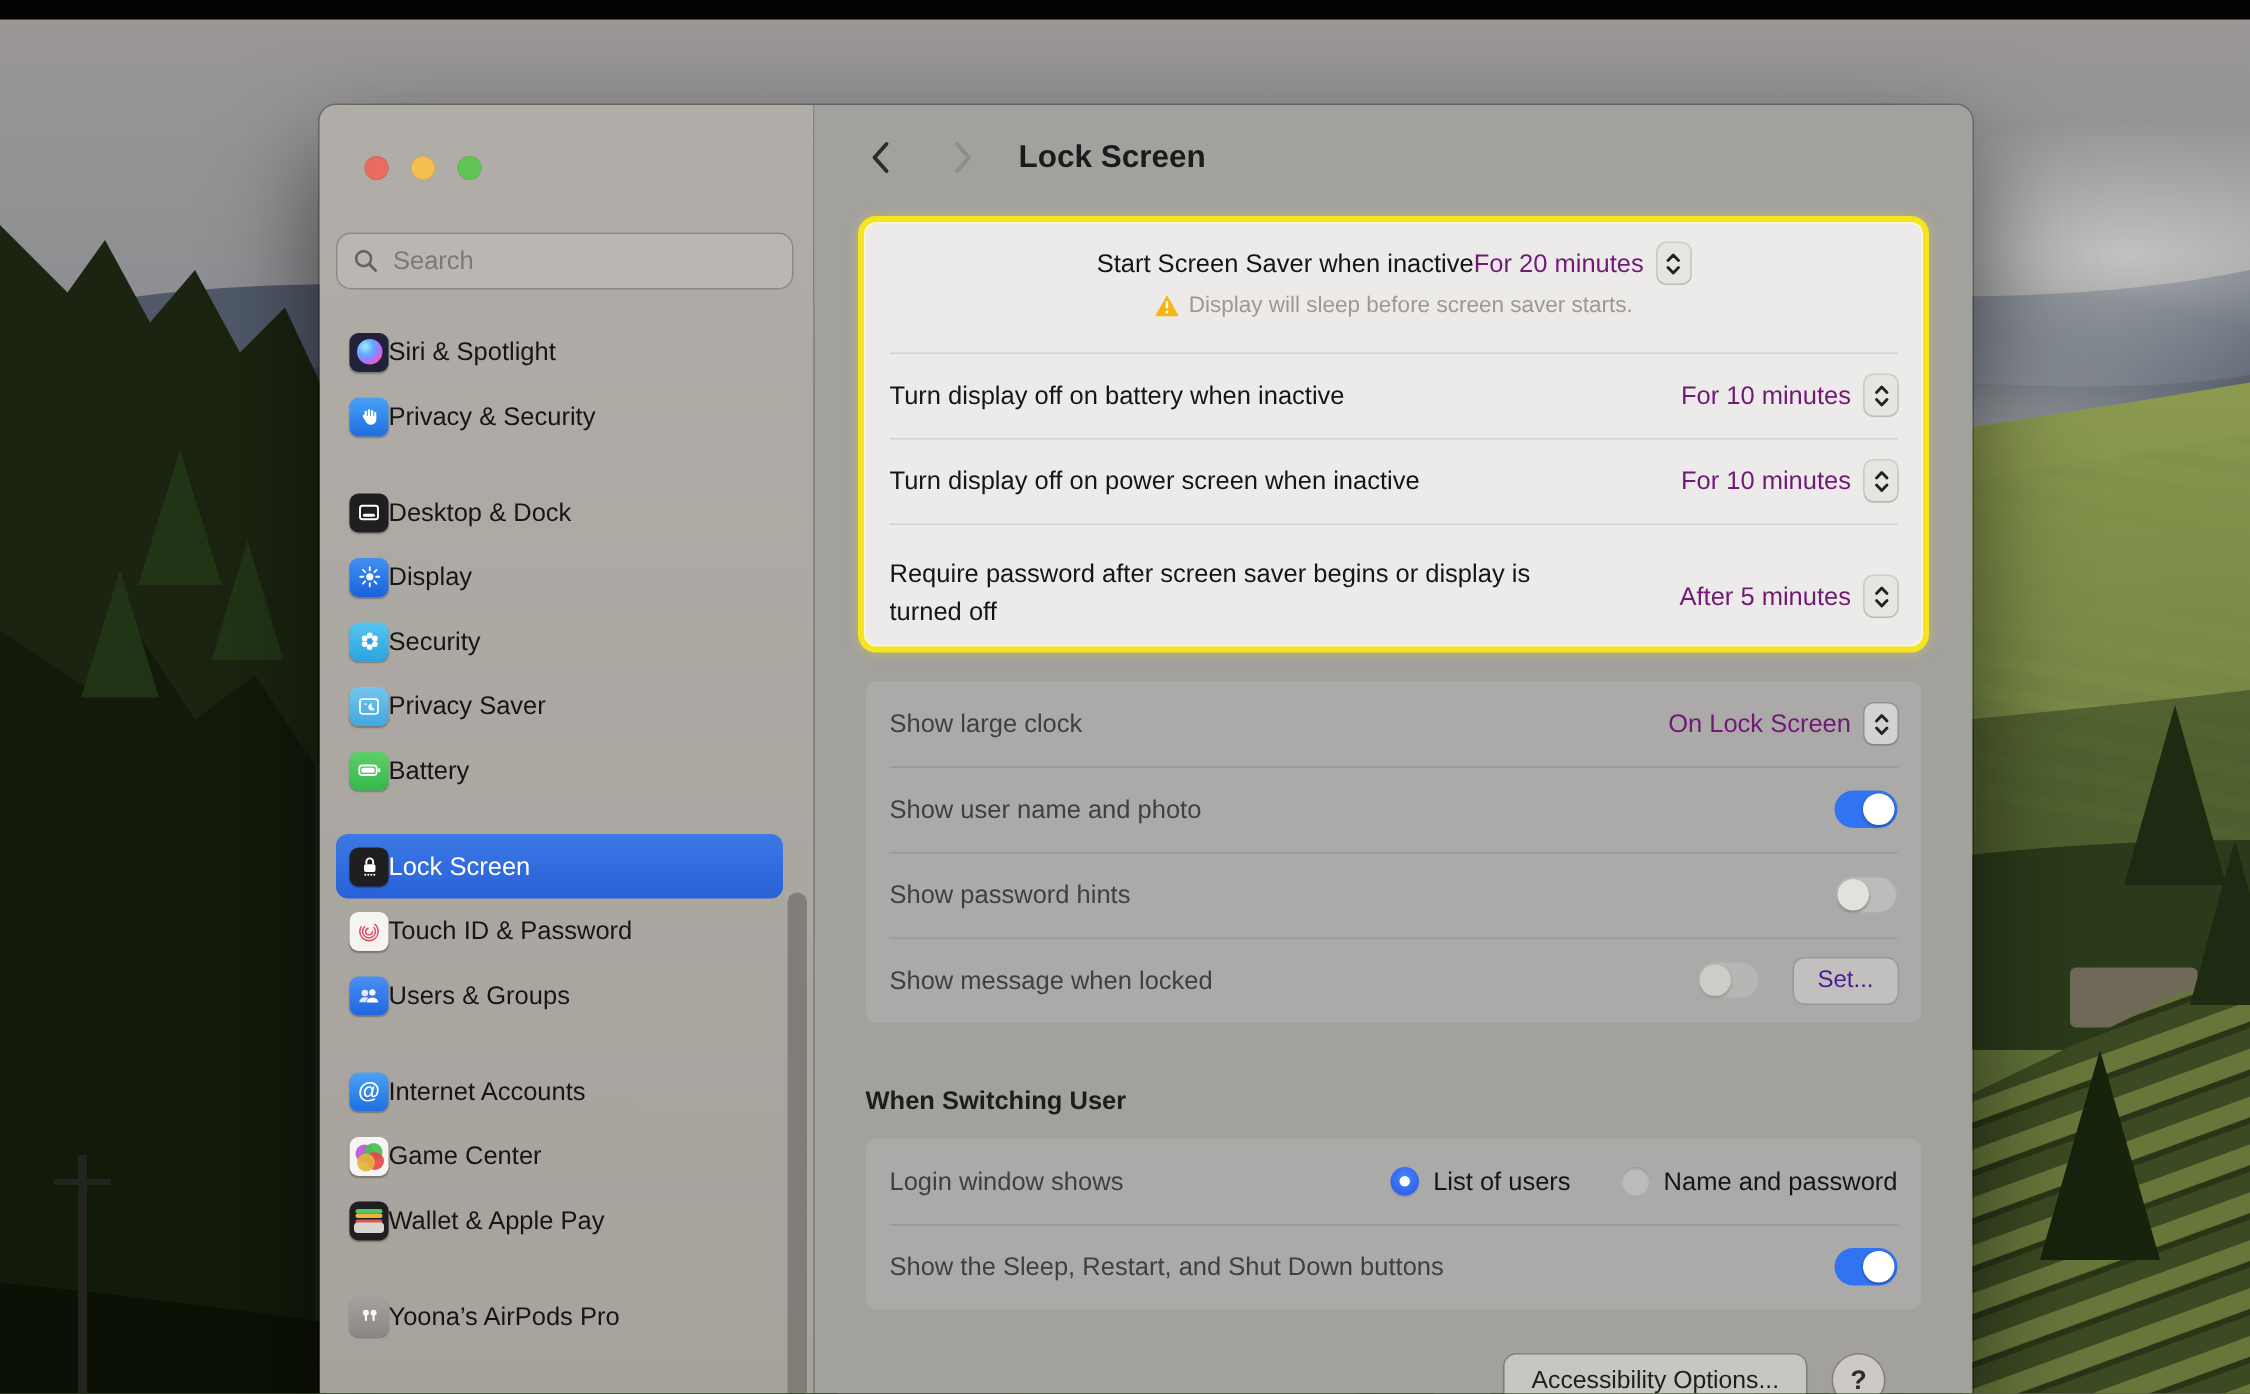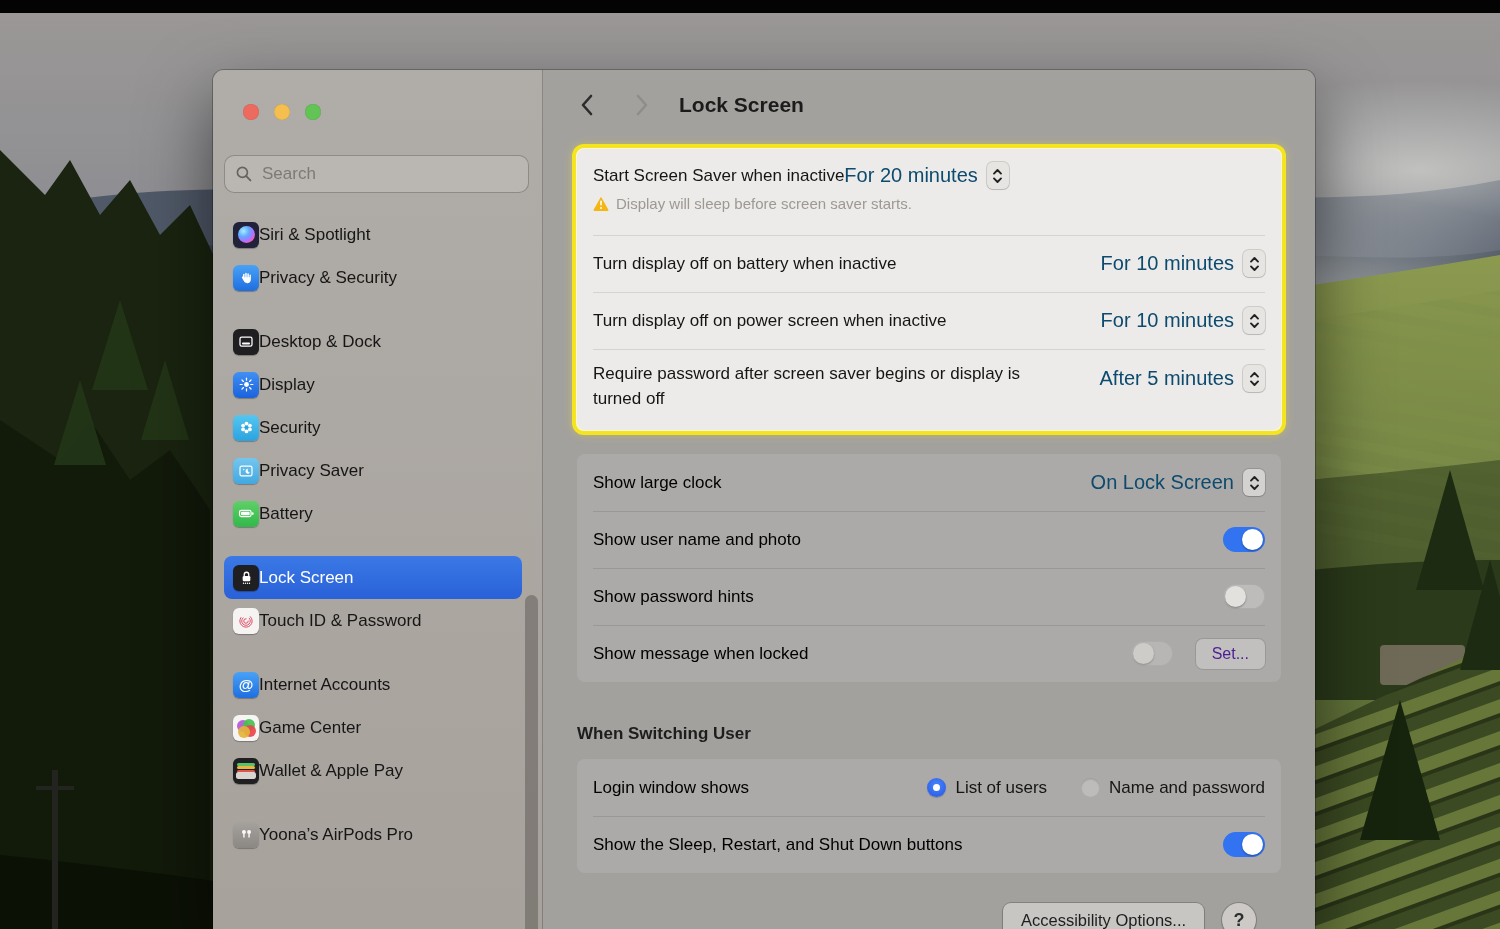--- a/index.html
+++ b/index.html
@@ -109,34 +109,34 @@
   .group.std2 { background: #acaaa8; margin: 14px 34px 0; }
 
   .row {
     position: relative; display: flex; align-items: center;
     justify-content: space-between; min-height: 57px; padding: 0 16px;
   }
   .row.divided::before {
     content: ""; position: absolute; top: 0; left: 16px; right: 16px;
     height: 1px; background: rgba(0,0,0,.10);
   }
-  .row-col { flex-direction: column; align-items: flex-start; padding: 13px 16px 11px; min-height: 86px; justify-content: flex-start; }
+  .row-col { flex-direction: column; align-items: center; padding: 13px 16px 11px; min-height: 86px; justify-content: flex-start; }
   .row-top { display: flex; justify-content: space-between; align-items: center; }
-  .row-tall { align-items: flex-start; padding-top: 13px; min-height: 81px; }
+  .row-tall { align-items: center; padding-top: 13px; min-height: 81px; }
   .row-tall .ctrl { margin-top: 3px; }
 
   .row-label { font-size: 17px; color: #151515; }
-  .group.std .row-label, .group.std2 .row-label { color: #000000; }
+  .group.std .row-label, .group.std2 .row-label { color: #404040; }
   .row-label.wide { max-width: 480px; line-height: 1.45; }
   .row-label.dim { color: #3c3c3b; }
 
   .warnline { display: flex; align-items: center; gap: 7px; margin-top: 6px; font-size: 15px; color: #9d9892; }
 
   .ctrl { display: flex; align-items: center; gap: 9px; flex: none; }
-  .val { font-size: 20px; color: #0c4a6e; white-space: nowrap; }
+  .val { font-size: 17px; color: #701a75; white-space: nowrap; }
   .stepper {
     width: 22px; height: 27px; border-radius: 6px; background: #e7e5e2;
     box-shadow: 0 0 0 1px rgba(0,0,0,.13), 0 1px 1px rgba(0,0,0,.10);
     display: flex; align-items: center; justify-content: center; cursor: default;
   }
   .group.std .stepper { background: rgba(255,255,255,.48); }
 
   .toggle { width: 42px; height: 25px; border-radius: 13px; position: relative; flex: none; cursor: default; }
   .toggle::after {
     content: ""; position: absolute; top: 2px; width: 21px; height: 21px; border-radius: 50%;
@@ -354,20 +354,35 @@
             <svg width="18" height="18" viewBox="0 0 24 24">
                 <g fill="none" stroke="#dd4a63" stroke-width="1.3" stroke-linecap="round">
                   <circle cx="12" cy="12" r="3" stroke-dasharray="13 6"></circle>
                   <circle cx="12" cy="12" r="5.7" stroke-dasharray="22 9"></circle>
                   <circle cx="12" cy="12" r="8.2" stroke-dasharray="30 14"></circle>
                 </g>
               </svg>
           </span>
           <span>Touch ID &amp; Password</span>
         </div>
+        <div class="srow">
+          <span class="icon ic-users">
+            <svg width="18" height="18" viewBox="0 0 24 24">
+                <g fill="#fff" opacity="0.85">
+                  <circle cx="8.3" cy="9.3" r="2.9"></circle>
+                  <path d="M3.4 17.6c0-2.8 2.2-4.6 4.9-4.6s4.9 1.8 4.9 4.6z"></path>
+                </g>
+                <g fill="#fff" stroke="#2f6fe4" stroke-width="0.8">
+                  <circle cx="15" cy="8.8" r="3.3"></circle>
+                  <path d="M9.4 18.2c0-3.1 2.5-5.2 5.6-5.2s5.6 2.1 5.6 5.2z"></path>
+                </g>
+              </svg>
+          </span>
+          <span>Users &amp; Groups</span>
+        </div>
       </div>
 
       <div class="side-group">
         <div class="srow">
           <span class="icon ic-internet">
               <span class="at">@</span>
             </span>
           <span>Internet Accounts</span>
         </div>
         <div class="srow">

